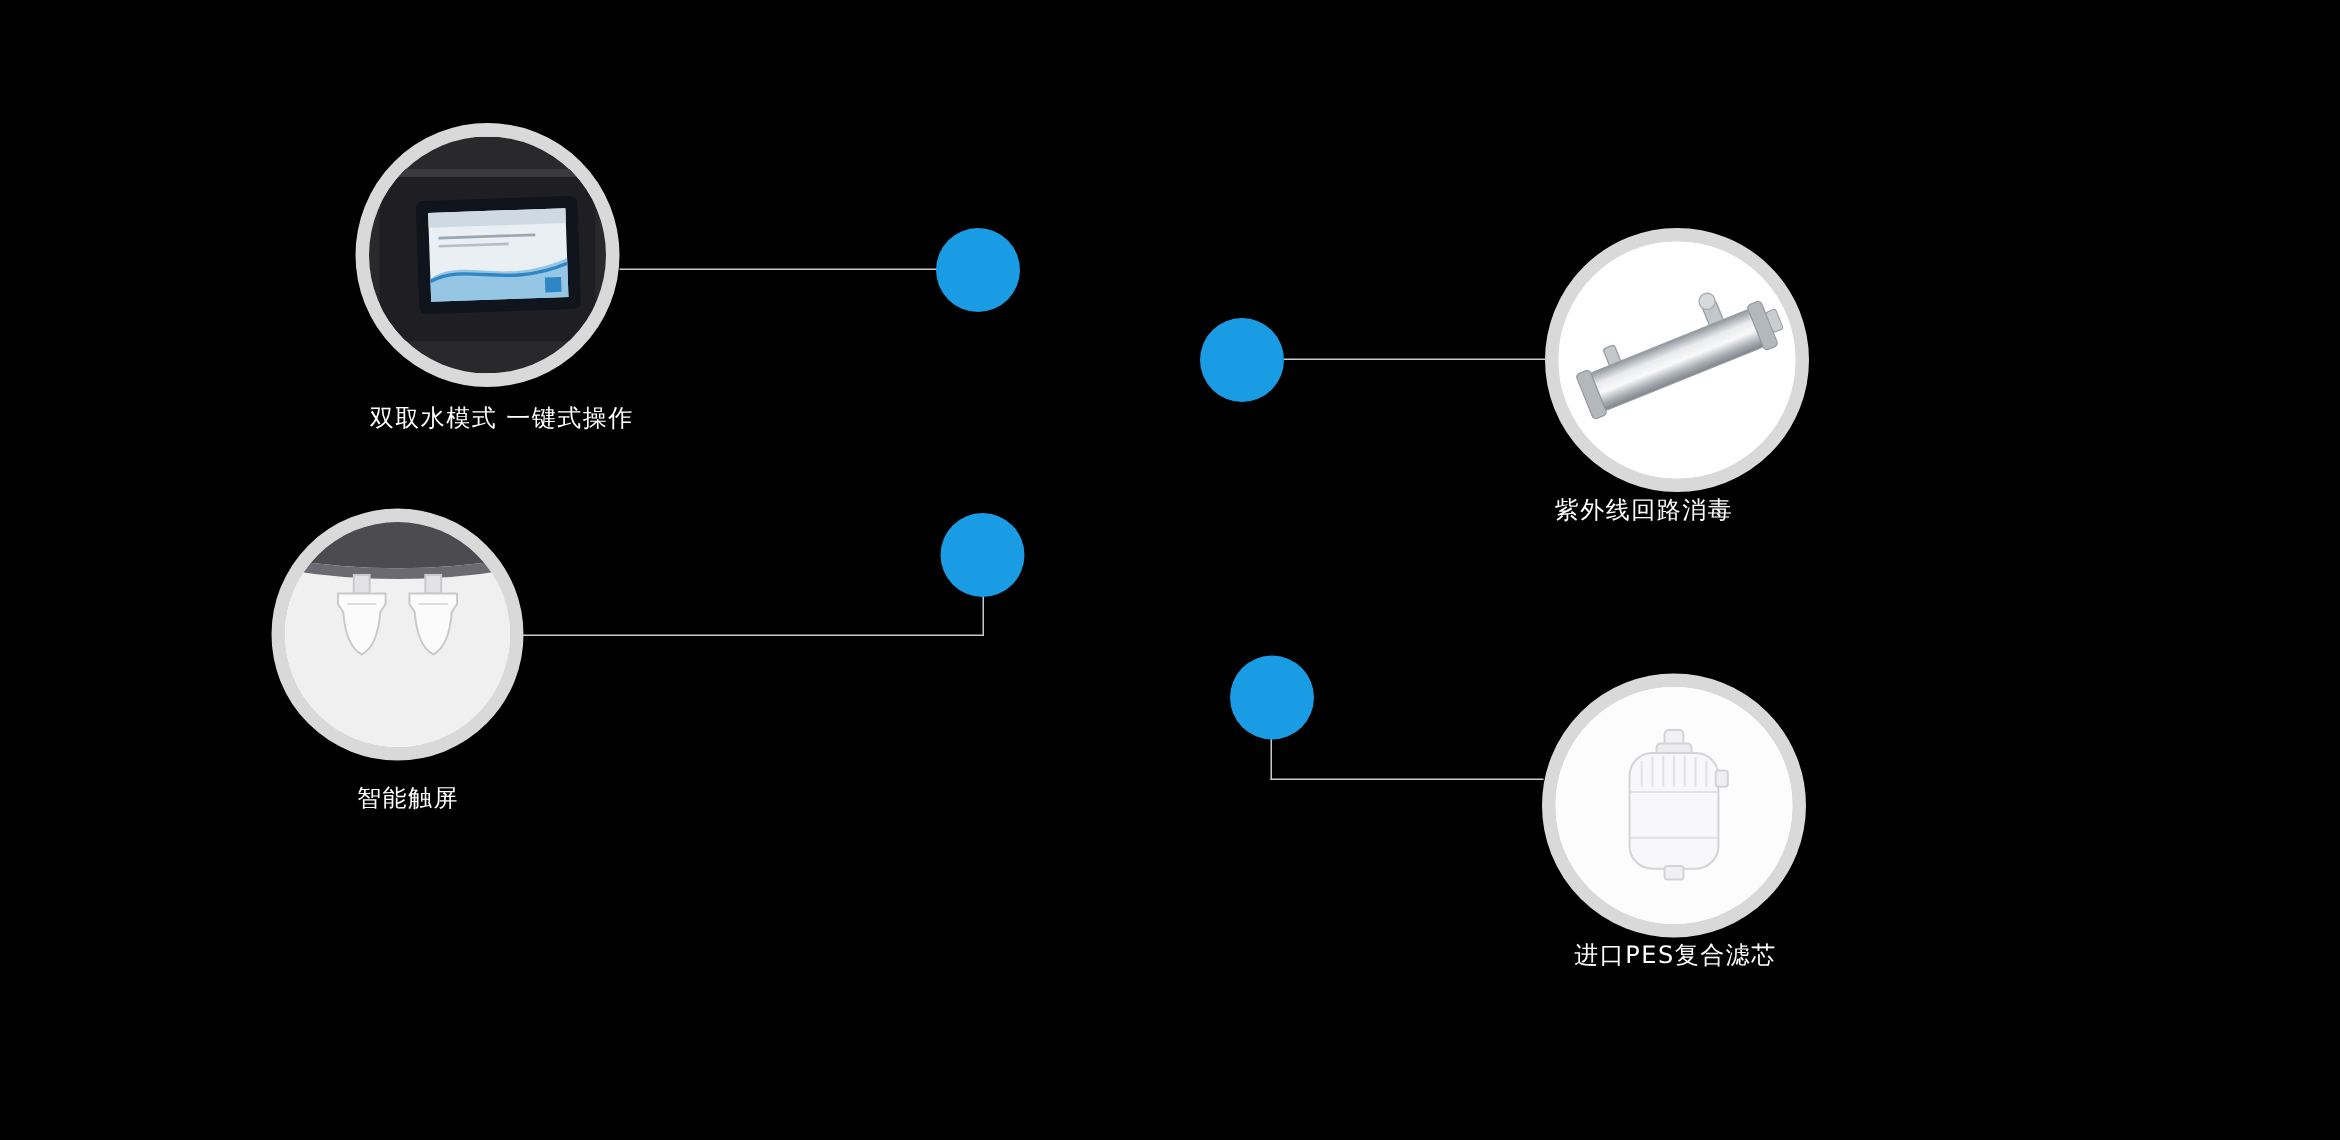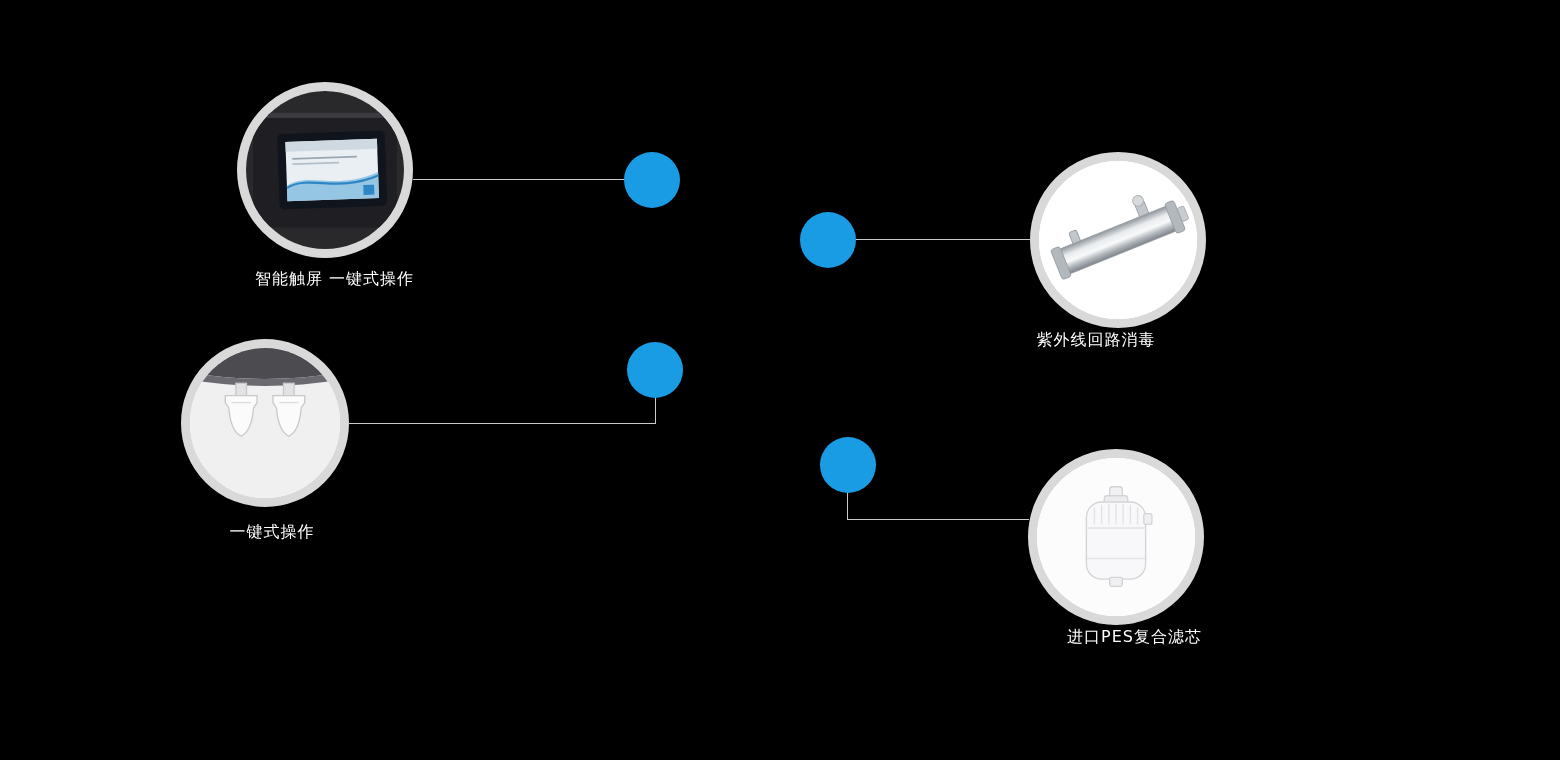--- a/index.html
+++ b/index.html
@@ -35,21 +35,21 @@
     position:absolute;
     color:var(--label);
     font-size:16px;
     letter-spacing:1px;
     text-align:center;
     white-space:nowrap;
   }
   .l1{left:232px;top:269px;width:205px;}
   .l2{left:217px;top:522px;width:110px;}
   .l3{left:1016px;top:330px;width:160px;}
-  .l4{left:1032px;top:627px;width:170px;text-align:right;}
+  .l4{left:1032px;top:627px;width:170px;}
 
   .line{position:absolute;background:var(--line);}
   .ln1 {left:413px;top:179px;width:238px;height:1px;}
   .ln2a{left:348px;top:423px;width:308px;height:1px;}
   .ln2b{left:655px;top:397px;width:1px;height:27px;}
   .ln3 {left:856px;top:239px;width:175px;height:1px;}
   .ln4a{left:847px;top:492px;width:1px;height:28px;}
   .ln4b{left:847px;top:519px;width:182px;height:1px;}
 
   .dot{
@@ -78,40 +78,40 @@
         <rect x="45" y="55" width="102" height="66" fill="#e9eff3"></rect>
         <rect x="45" y="55" width="102" height="11" fill="#cfd9e2"></rect>
         <line x1="52" y1="74" x2="124" y2="74" stroke="#9aa7b2" stroke-width="2"></line>
         <line x1="52" y1="80" x2="104" y2="80" stroke="#b4bfc8" stroke-width="2"></line>
         <path d="M45 104 C 70 88, 98 112, 147 92 L147 121 L45 121 Z" fill="#8cc1e2" opacity="0.9"></path>
         <path d="M45 106 C 72 92, 100 114, 147 96" stroke="#2e86c5" stroke-width="2.5" fill="none"></path>
         <rect x="130" y="106" width="12" height="11" fill="#2e86c5"></rect>
       </g>
     </svg>
   </div>
-  <div class="label l1">智能触屏 一键式操作</div>
+  <div class="label l1">双取水模式 一键式操作</div>
   <div class="line ln1"></div>
   <div class="dot d1"></div>
 
   <div class="circle c2">
     <svg viewBox="0 0 170 170" aria-hidden="true">
       <rect width="170" height="170" fill="#f0f0f1"></rect>
       <path d="M0 0 H170 V28 Q85 42 0 28 Z" fill="#4b4b50"></path>
       <path d="M0 28 Q85 42 170 28 L170 36 Q85 50 0 36 Z" fill="#6a6a70"></path>
       <g stroke="#c9c9cc" stroke-width="1.5">
         <rect x="52" y="40" width="12" height="14" fill="#e3e3e5"></rect>
         <rect x="106" y="40" width="12" height="14" fill="#e3e3e5"></rect>
         <path d="M40 54 h36 v8 l-4 6 q-2 26 -14 32 q-12 -6 -14 -32 l-4 -6 Z" fill="#fbfbfc"></path>
         <path d="M94 54 h36 v8 l-4 6 q-2 26 -14 32 q-12 -6 -14 -32 l-4 -6 Z" fill="#fbfbfc"></path>
       </g>
       <line x1="47" y1="62" x2="69" y2="62" stroke="#dddde0" stroke-width="1.5"></line>
       <line x1="101" y1="62" x2="123" y2="62" stroke="#dddde0" stroke-width="1.5"></line>
     </svg>
   </div>
-  <div class="label l2">一键式操作</div>
+  <div class="label l2">智能触屏</div>
   <div class="line ln2a"></div>
   <div class="line ln2b"></div>
   <div class="dot d2"></div>
 
   <div class="circle c3">
     <svg viewBox="0 0 176 176" aria-hidden="true">
       <defs>
         <linearGradient id="metalGrad" x1="0" y1="0" x2="0" y2="1">
           <stop offset="0" stop-color="#8f959b"></stop>
           <stop offset="0.3" stop-color="#e9ecee"></stop>

